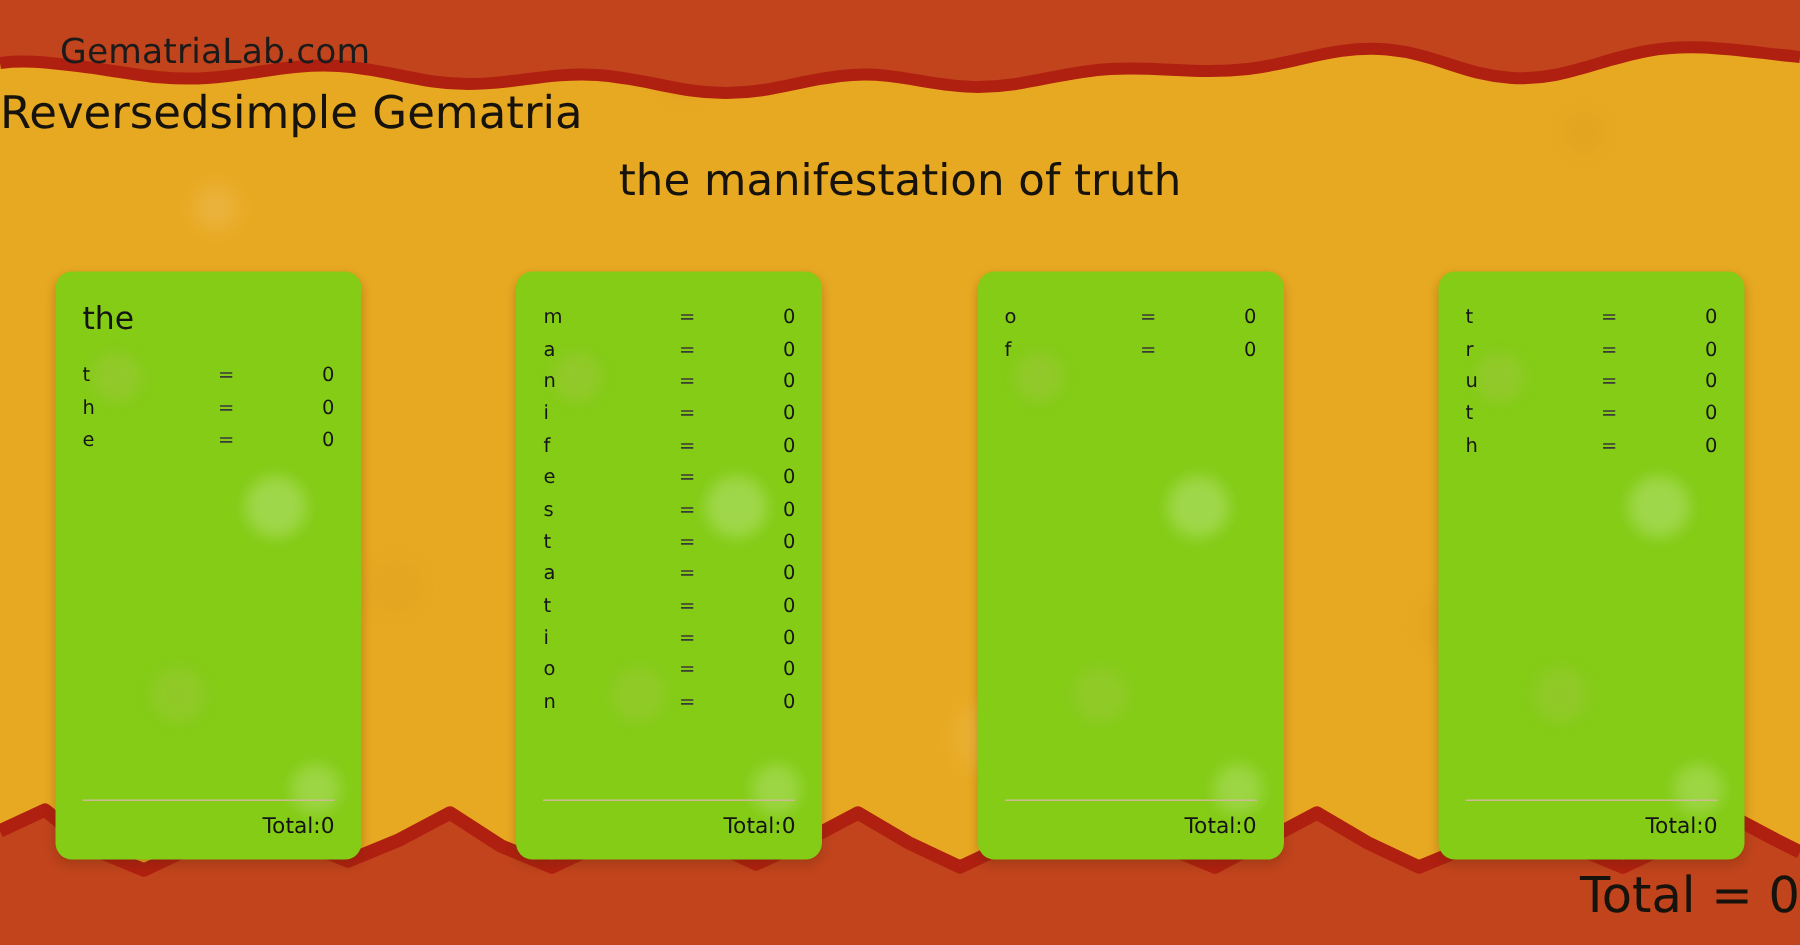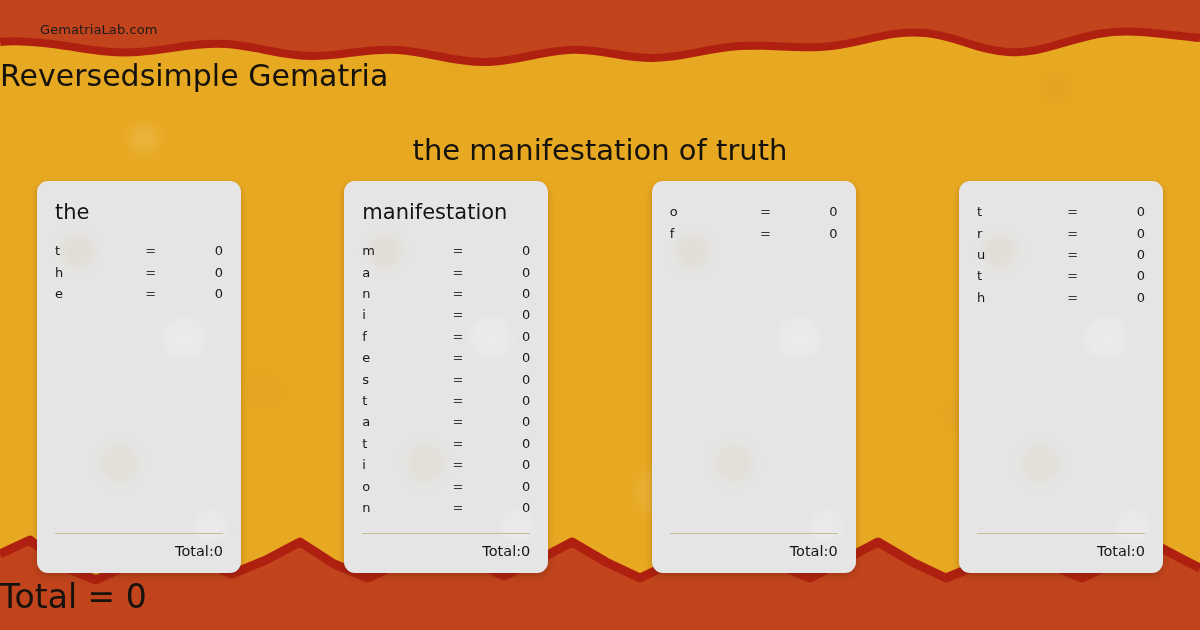--- a/index.html
+++ b/index.html
@@ -45,41 +45,41 @@
 
   .band-top { top: 0; height: 80px; }
   .band-bottom { bottom: 0; height: 110px; }
 
   
   .brand {
     position: absolute;
     left: 40px;
     top: 22px;
     z-index: 6;
-    font-size: 13px;
+    font-size: 23px;
     color: #1b1b1b;
     letter-spacing: .1px;
     white-space: nowrap;
   }
 
   
   .title {
     position: absolute;
     top: 58px;
     left: 0;
     width: 1196px;
     text-align: left;
     z-index: 5;
     font-size: 30px;
     color: #16120c;
     font-weight: 400;
   }
   .subtitle {
     position: absolute;
-    top: 133px;
+    top: 103px;
     left: 0;
     width: 1200px;
     text-align: center;
     z-index: 5;
     font-size: 29px;
     color: #16120c;
     font-weight: 400;
   }
 
   
@@ -91,21 +91,21 @@
     height: 392px;
     z-index: 4;
     display: flex;
     justify-content: space-between;
     padding: 0 37px;
   }
 
   .card {
     width: 204px;
     height: 392px;
-    background: #e5e5e5;
+    background: #84cc16;
     border-radius: 11px;
     box-shadow: 0 3px 7px rgba(90,40,10,.30);
     padding: 20px 18px 14px 18px;
     display: flex;
     flex-direction: column;
     position: relative;
     overflow: hidden;
   }
   .card::after {
     content: "";
@@ -165,21 +165,21 @@
     position: relative;
     z-index: 1;
   }
 
   
   .grand-total {
     position: absolute;
     bottom: 14px;
     left: 0;
     width: 1200px;
-    text-align: left;
+    text-align: right;
     z-index: 6;
     font-size: 33px;
     color: #16120c;
     font-weight: 400;
   }
 </style>
 </head>
 <body>
 
 <div class="texture"></div>
@@ -241,21 +241,20 @@
       </div>
     </div>
     <div class="divider"></div>
     <div class="total-row">
       <span>Total:</span>
       <span>0</span>
     </div>
   </div>
 
   <div class="card">
-    <div class="card-title">manifestation</div>
     <div class="letters">
       <div class="letter-row">
         <span class="l-char">m</span>
         <span class="l-eq">=</span>
         <span class="l-val">0</span>
       </div>
       <div class="letter-row">
         <span class="l-char">a</span>
         <span class="l-eq">=</span>
         <span class="l-val">0</span>

